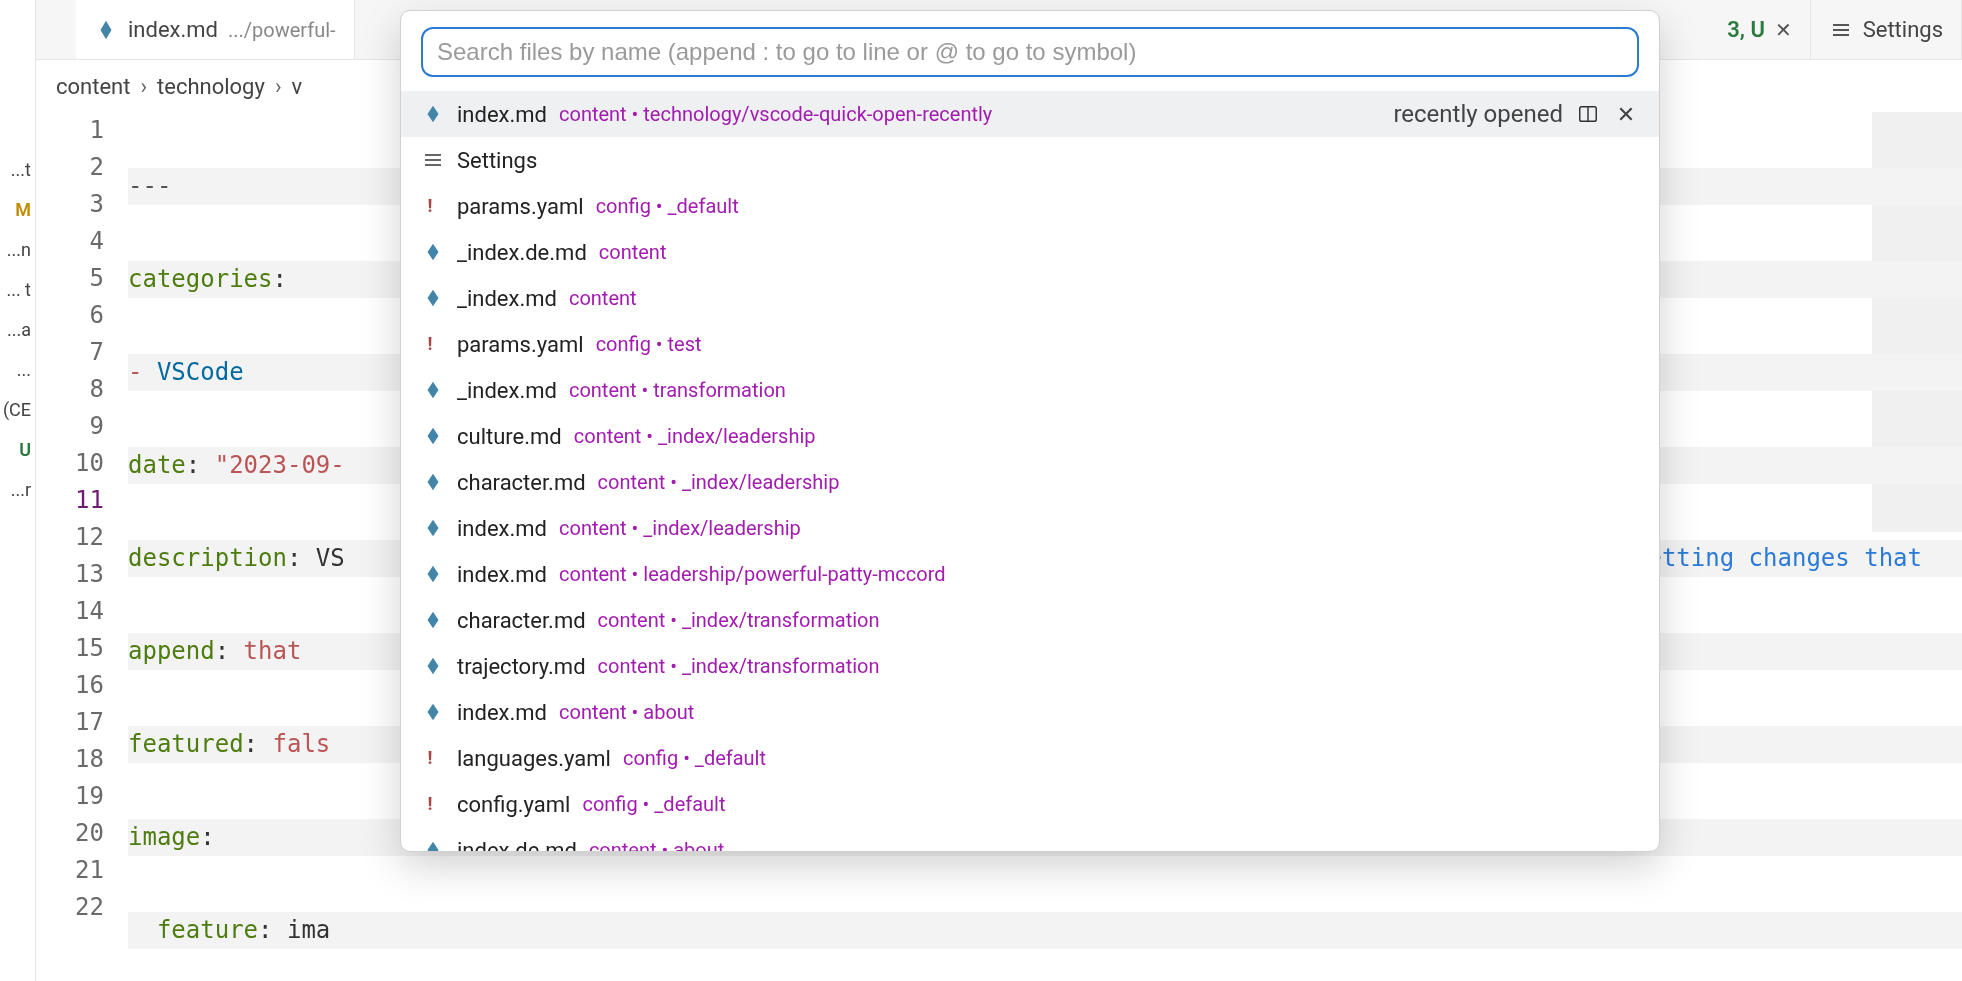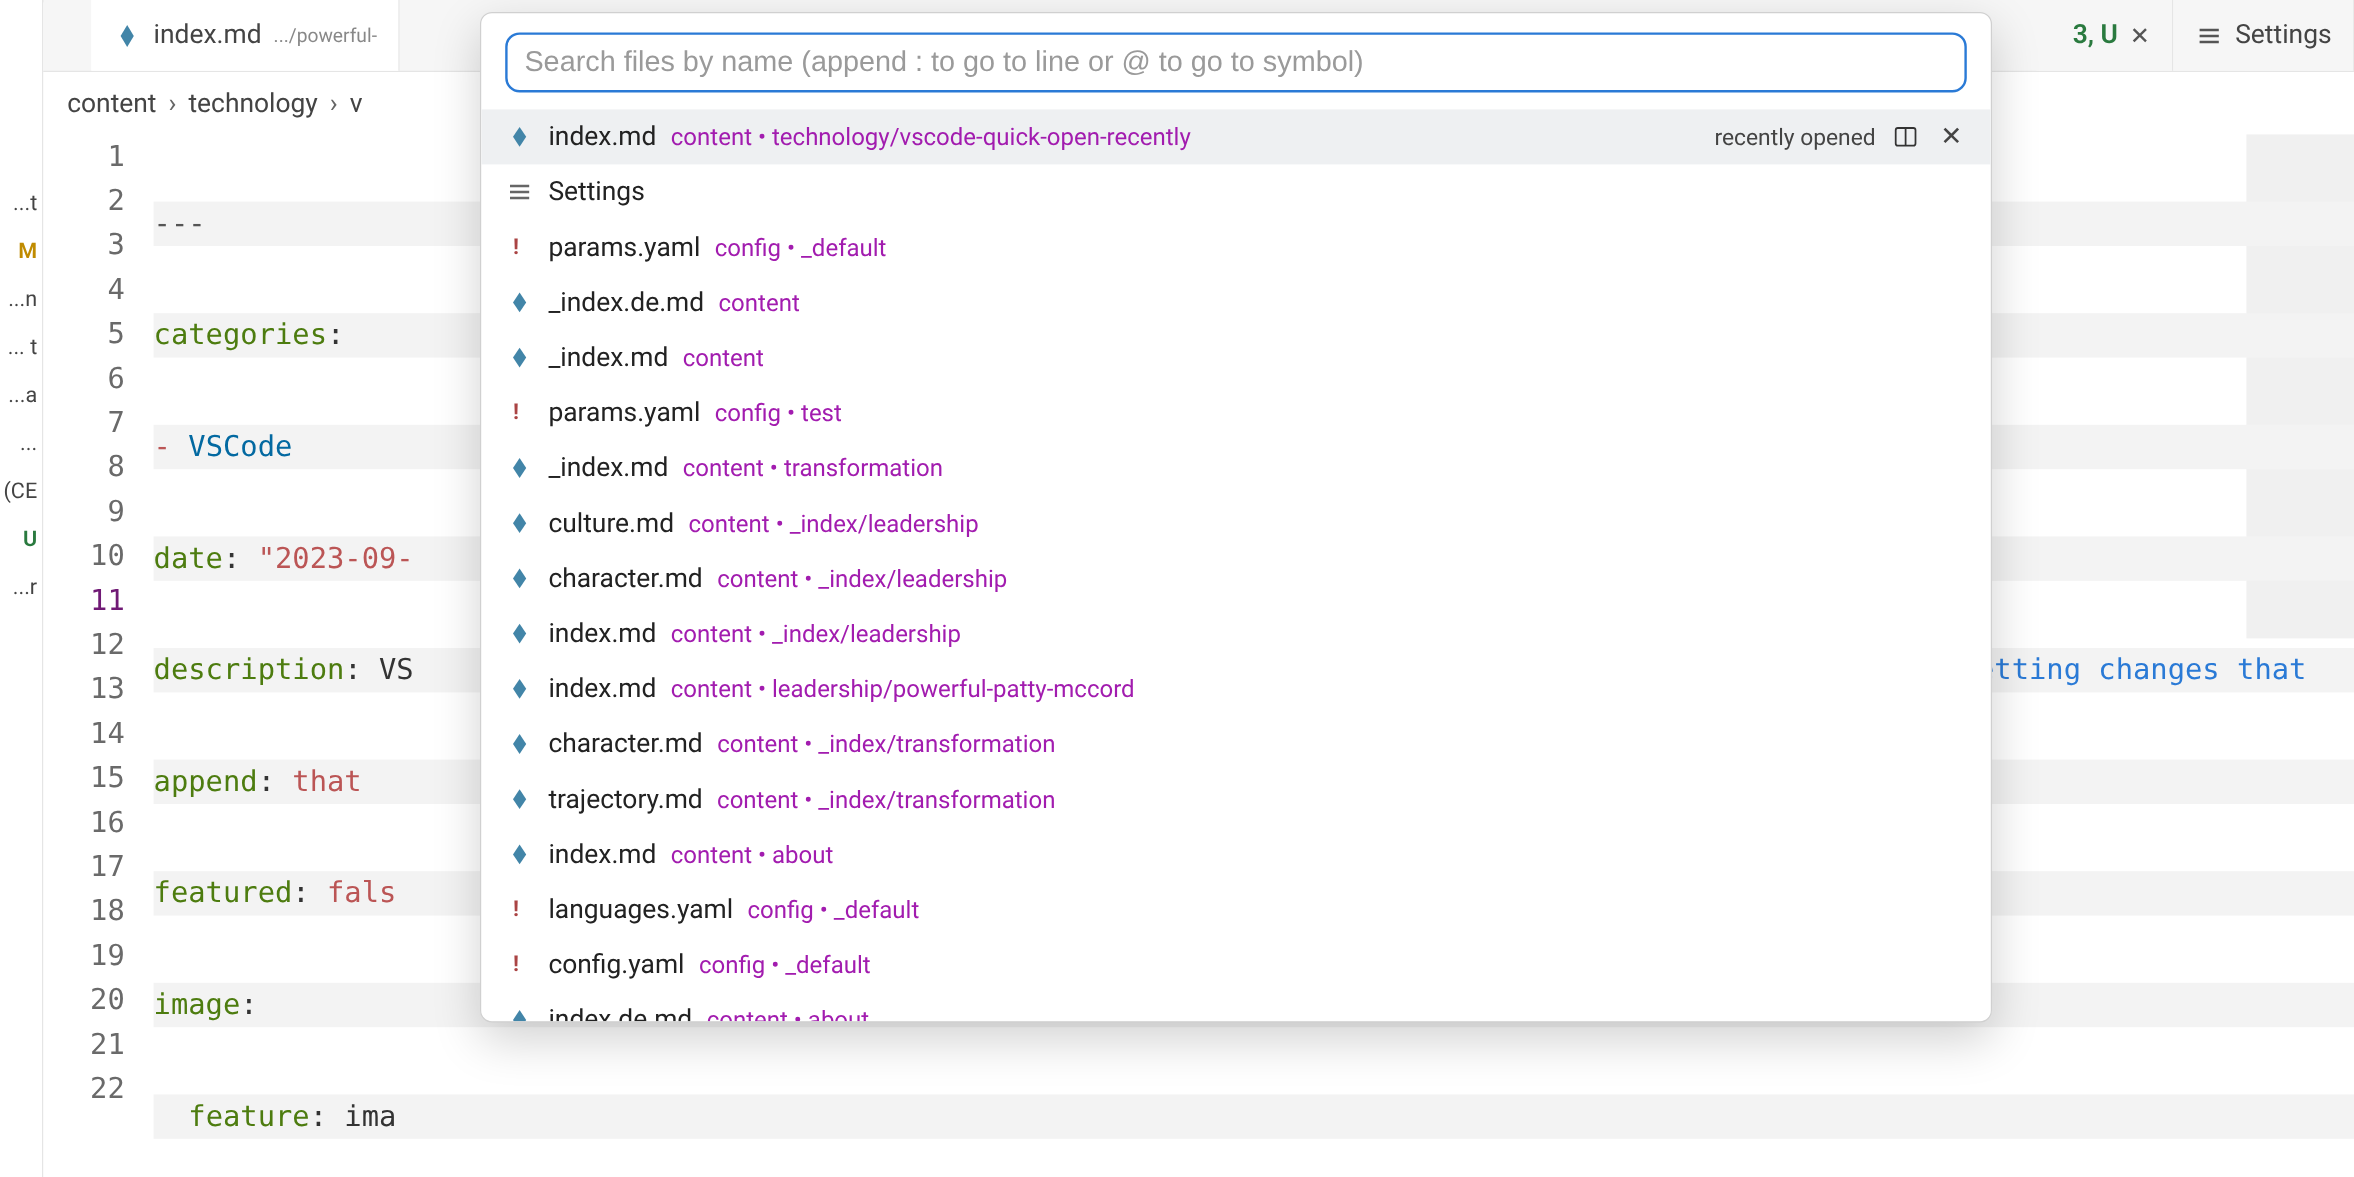--- a/index.html
+++ b/index.html
@@ -50,21 +50,21 @@
   .tabstrip .spacer0 { width: 40px; }
   .tab {
     display: flex; align-items: center;
     padding: 0 18px;
     border-right: 1px solid #e5e5e5;
     background: #f6f6f6;
     font-size: 22px;
     color: #444;
     gap: 10px;
   }
-  .tab .pth { color: #888; font-size: 16px; }
+  .tab .pth { color: #888; font-size: 20px; }
   .tab .close { color: #555; font-size: 20px; cursor: pointer; }
   .tab .stat { color: #2a7a3f; font-weight: 600; margin-left: 12px; }
   .tab.active { background: #fff; }
 
   
   .breadcrumb {
     position: absolute;
     left: 56px; top: 60px;
     height: 52px;
     display: flex; align-items: center;
@@ -143,21 +143,21 @@
     height: 46px;
     padding: 0 20px;
     gap: 12px;
     font-size: 22px;
     cursor: pointer;
   }
   .qo-item.selected { background: #eef0f2; }
   .qo-item .nm { color: #222; }
   .qo-item .pth { color: #a21caf; font-size: 20px; }
   .qo-item .spacer { flex: 1; }
-  .qo-item .meta { color: #444; font-size: 19px; }
+  .qo-item .meta { color: #444; font-size: 24px; }
   .qo-item .actbtn {
     width: 26px; height: 26px;
     display: inline-flex; align-items: center; justify-content: center;
     color: #444; cursor: pointer;
   }
 
   
   .icon { display: inline-flex; width: 24px; height: 24px; align-items: center; justify-content: center; }
   .i-md svg, .i-yaml svg, .i-gear svg { width: 22px; height: 22px; }
   .i-md { color: #4285a8; }

